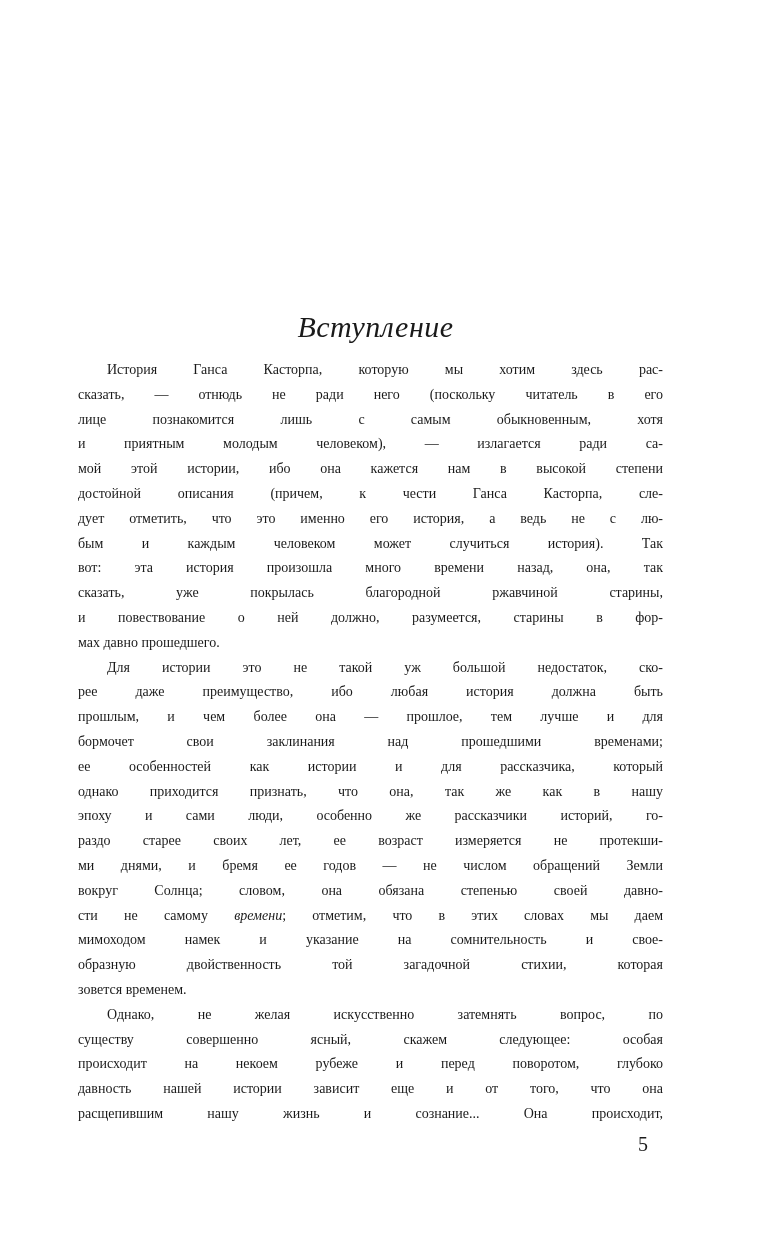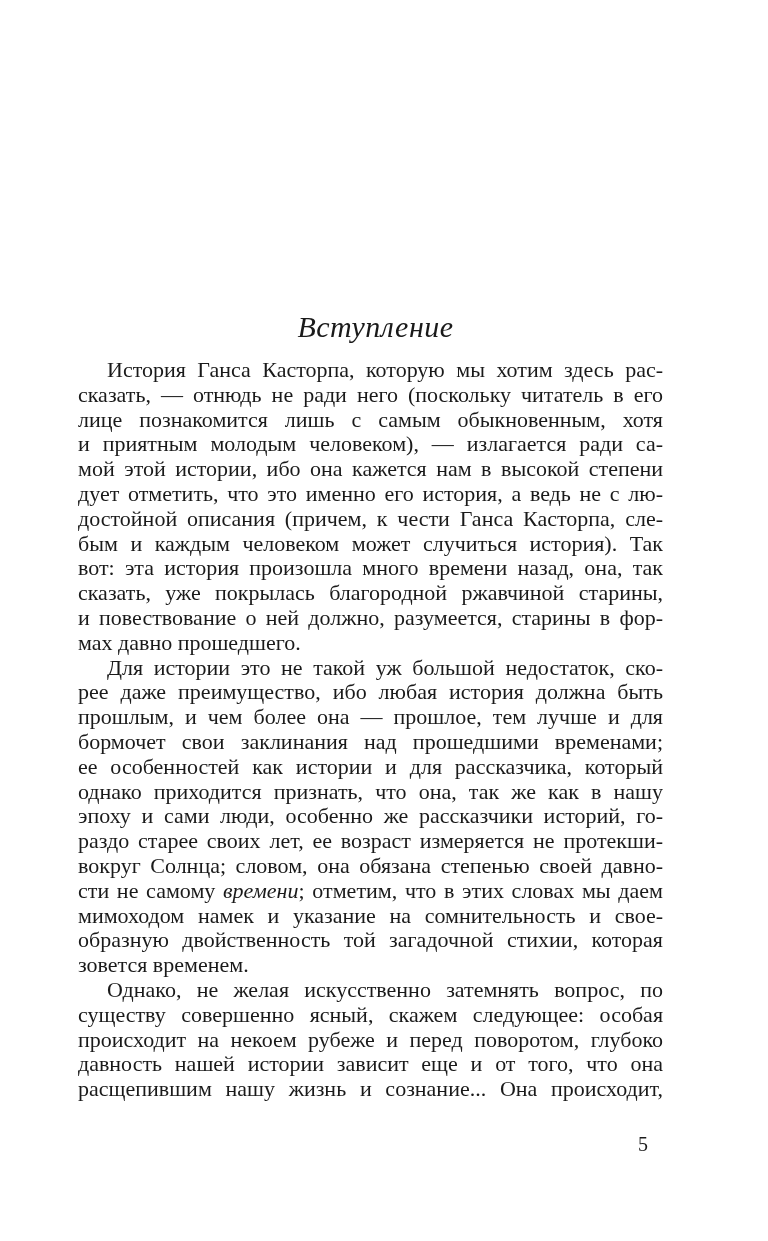--- a/index.html
+++ b/index.html
@@ -27,21 +27,21 @@
     font-weight: normal;
     font-style: italic;
     text-align: center;
     letter-spacing: 0.5px;
   }
   .body-text {
     position: absolute;
     top: 358px;
     left: 78px;
     width: 585px;
-    font-size: 22px;
+    font-size: 14px;
     line-height: 24.8px;
   }
   .paragraph { margin: 0; }
   .line {
     text-align: justify;
     text-align-last: justify;
   }
   .line.first {
     padding-left: 29px;
     box-sizing: border-box;
@@ -67,37 +67,38 @@
 <div class="page">
   <h1 class="chapter-title">Вступление</h1>
 
   <div class="body-text">
       <div class="paragraph">
         <div class="line first">История Ганса Касторпа, которую мы хотим здесь рас-</div>
         <div class="line">сказать, — отнюдь не ради него (поскольку читатель в его</div>
         <div class="line">лице познакомится лишь с самым обыкновенным, хотя</div>
         <div class="line">и приятным молодым человеком), — излагается ради са-</div>
         <div class="line">мой этой истории, ибо она кажется нам в высокой степени</div>
+        <div class="line">достойной описания (причем, к чести Ганса Касторпа, сле-</div>
         <div class="line">дует отметить, что это именно его история, а ведь не с лю-</div>
-        <div class="line">достойной описания (причем, к чести Ганса Касторпа, сле-</div>
         <div class="line">бым и каждым человеком может случиться история). Так</div>
         <div class="line">вот: эта история произошла много времени назад, она, так</div>
         <div class="line">сказать, уже покрылась благородной ржавчиной старины,</div>
         <div class="line">и повествование о ней должно, разумеется, старины в фор-</div>
         <div class="line para-end">мах давно прошедшего.</div>
       </div>
       <div class="paragraph">
         <div class="line first">Для истории это не такой уж большой недостаток, ско-</div>
         <div class="line">рее даже преимущество, ибо любая история должна быть</div>
         <div class="line">прошлым, и чем более она — прошлое, тем лучше и для</div>
         <div class="line">бормочет свои заклинания над прошедшими временами;</div>
         <div class="line">ее особенностей как истории и для рассказчика, который</div>
         <div class="line">однако приходится признать, что она, так же как в нашу</div>
         <div class="line">эпоху и сами люди, особенно же рассказчики историй, го-</div>
         <div class="line">раздо старее своих лет, ее возраст измеряется не протекши-</div>
+        <div class="line">ми днями, и бремя ее годов — не числом обращений Земли</div>
         <div class="line">вокруг Солнца; словом, она обязана степенью своей давно-</div>
         <div class="line">сти не самому <i>времени</i>; отметим, что в этих словах мы даем</div>
         <div class="line">мимоходом намек и указание на сомнительность и свое-</div>
         <div class="line">образную двойственность той загадочной стихии, которая</div>
         <div class="line para-end">зовется временем.</div>
       </div>
       <div class="paragraph">
         <div class="line first">Однако, не желая искусственно затемнять вопрос, по</div>
         <div class="line">существу совершенно ясный, скажем следующее: особая</div>
         <div class="line">происходит на некоем рубеже и перед поворотом, глубоко</div>

